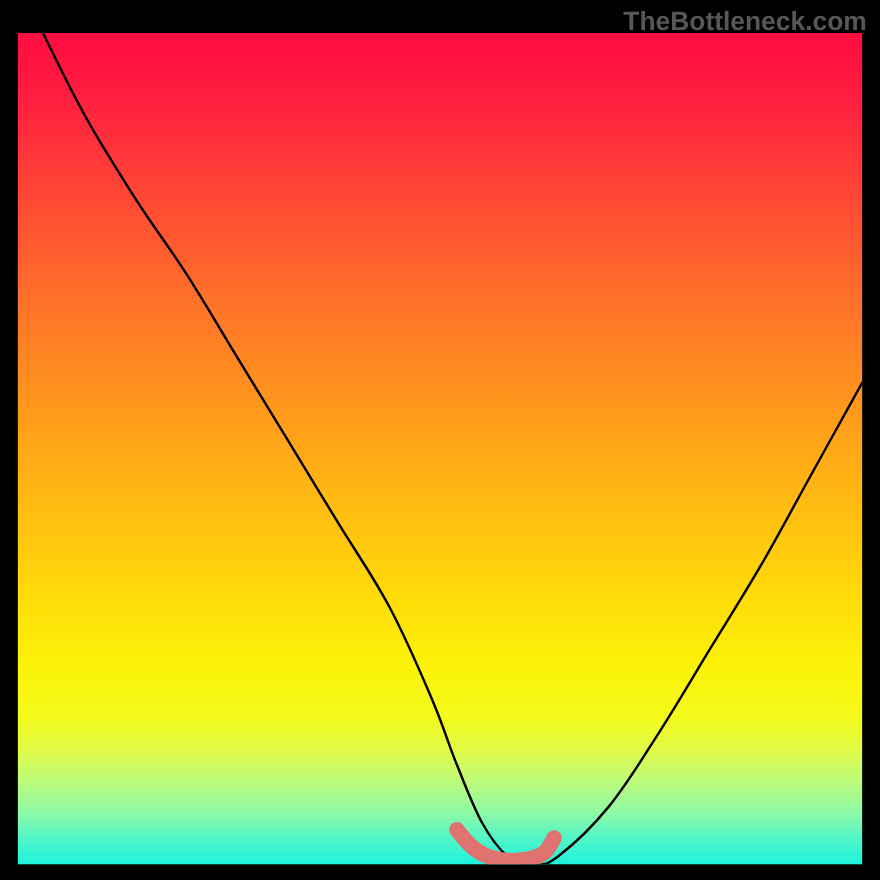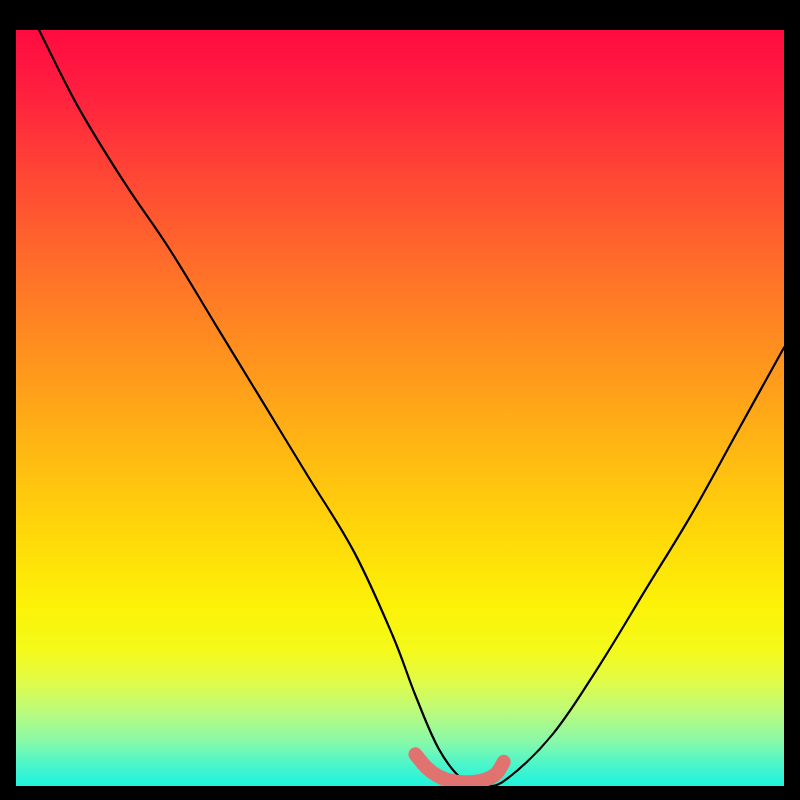--- a/index.html
+++ b/index.html
@@ -52,20 +52,21 @@
     position: absolute;
     inset: 0;
     width: 100%;
     height: 100%;
   }
 </style>
 </head>
 <body>
 
 <div class="chart-container">
+  <div class="watermark">TheBottleneck.com</div>
   <div class="plot-area">
     <div class="gradient-bg"></div>
     <svg class="curve-svg" viewBox="0 0 768 756" preserveAspectRatio="none">
       <path fill="none" stroke="#000000" stroke-width="2.2" stroke-linecap="round" d="M 23.04 0.00 C 29.95 13.61, 46.23 48.38, 61.44 75.60 C 76.65 102.82, 90.93 125.34, 107.52 151.20 C 124.11 177.06, 137.01 193.38, 153.60 219.24 C 170.19 245.10, 183.09 267.62, 199.68 294.84 C 216.27 322.06, 229.17 343.22, 245.76 370.44 C 262.35 397.66, 275.25 418.82, 291.84 446.04 C 308.43 473.26, 322.71 493.06, 337.92 521.64 C 353.13 550.22, 365.26 578.94, 376.32 604.80 C 387.38 630.66, 391.07 644.87, 399.36 665.28 C 407.65 685.69, 414.11 703.23, 422.40 718.20 C 430.69 733.17, 437.15 741.64, 445.44 748.44 C 453.73 755.24, 460.19 756.00, 468.48 756.00 C 476.77 756.00, 479.08 757.97, 491.52 748.44 C 503.96 738.91, 521.01 723.49, 537.60 703.08 C 554.19 682.67, 567.09 660.90, 583.68 635.04 C 600.27 609.18, 613.17 586.66, 629.76 559.44 C 646.35 532.22, 659.25 512.42, 675.84 483.84 C 692.43 455.26, 705.33 430.62, 721.92 400.68 C 738.51 370.74, 759.71 332.49, 768.00 317.52"></path>
       <path fill="none" stroke="#e0736f" stroke-width="14" stroke-linecap="round" stroke-linejoin="round" d="M 399.36 724.25 C 401.43 726.70, 406.73 733.91, 410.88 737.86 C 415.03 741.80, 417.56 743.72, 422.40 746.17 C 427.24 748.62, 432.23 750.38, 437.76 751.46 C 443.29 752.55, 447.59 752.49, 453.12 752.22 C 458.65 751.95, 463.64 751.45, 468.48 749.95 C 473.32 748.46, 476.54 747.17, 480.00 743.90 C 483.46 740.64, 486.30 733.99, 487.68 731.81"></path>
     </svg>
   </div>
 </div>
 
 </body></html>

